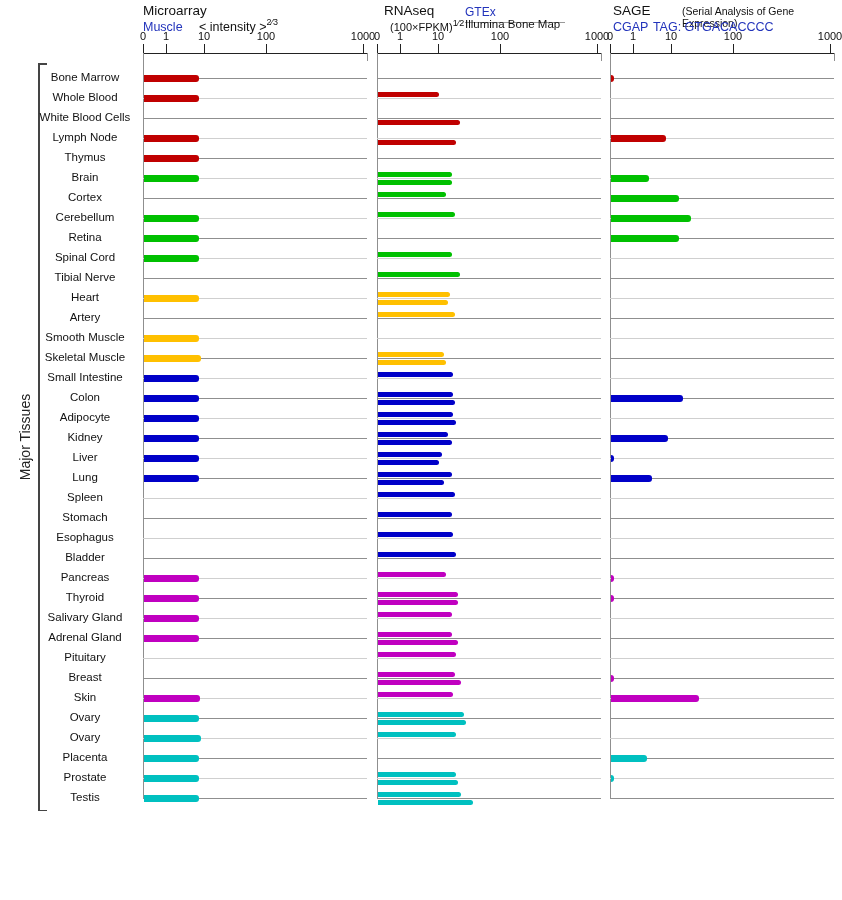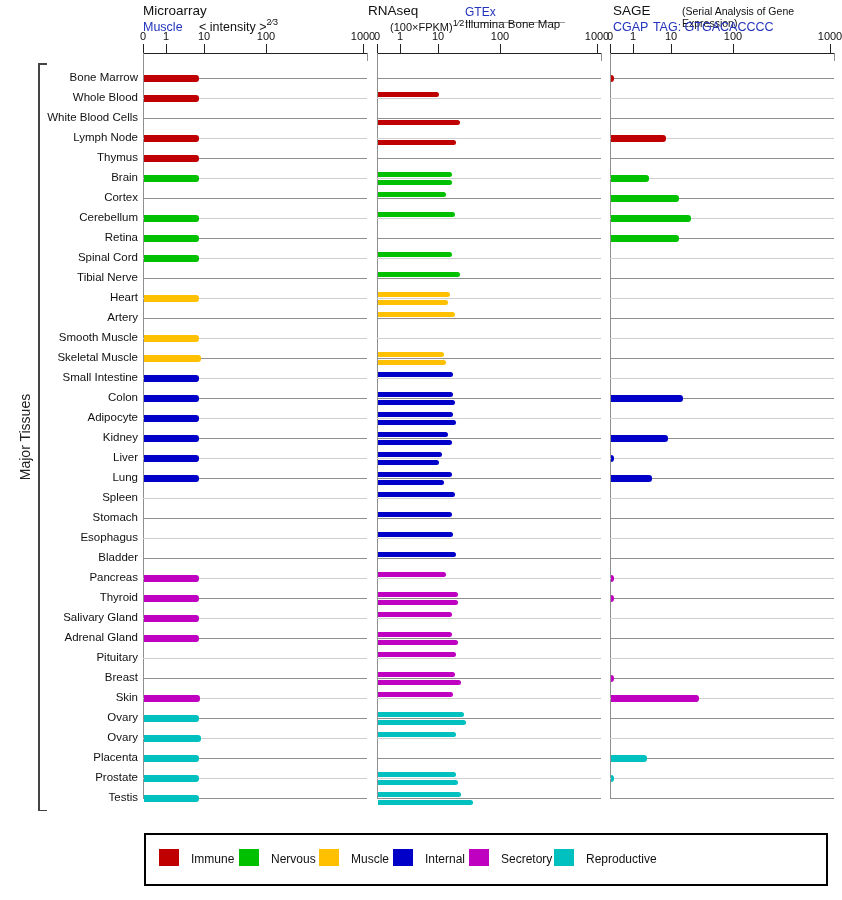--- a/index.html
+++ b/index.html
@@ -12,21 +12,21 @@
   .ptitle { font-size:13.5px; }
   .pnote  { font-size:10.5px; }
   .plink  { color:#2233bb; font-size:12.5px; }
   .psub   { font-size:11.5px; }
   .sup    { font-size:9px; vertical-align:super; }
   .ticklab { position:absolute; top:30px; transform:translateX(-50%); font-size:11px; white-space:nowrap; }
   .tick    { position:absolute; top:44px; width:1px; height:9px; background:#222; }
   .axisline{ position:absolute; top:53px; height:1px; background:#222; }
   .vline   { position:absolute; width:1px; background:#8f8f8f; }
   .rowline { position:absolute; height:1px; }
-  .rowlab  { position:absolute; left:0; width:138px; text-align:right; font-size:11.5px; white-space:nowrap; }
+  .rowlab  { position:absolute; left:16px; width:138px; text-align:center; font-size:11.5px; white-space:nowrap; }
   .bar     { position:absolute; border-radius:0 3px 3px 0; }
   .gtexunderline { border-bottom:1px solid #999; padding-bottom:2px; display:inline-block; width:100px; }
   #legend  { position:absolute; left:144px; top:833px; width:680px; height:49px; border:2px solid #000; background:#fff; }
   .lgswatch{ position:absolute; top:14px; width:20px; height:17px; }
   .lglabel { position:absolute; top:17px; font-size:12px; white-space:nowrap; }
   .bracket { position:absolute; background:#444; }
   #major-tissues {
     position:absolute; left:-33px; top:427px; width:120px; height:20px;
     transform:rotate(-90deg); text-align:center; font-size:14px; color:#222;
   }
@@ -40,21 +40,21 @@
   <div class="bracket" style="left:38px; top:63px; width:1.5px; height:748px;"></div>
   <div class="bracket" style="left:38px; top:63px; width:9px; height:1.5px;"></div>
   <div class="bracket" style="left:38px; top:809.5px; width:9px; height:1.5px;"></div>
 
   <div class="abs ptitle" style="left:143px; top:3px;">Microarray</div>
   <div class="abs" style="left:143px; top:17px; white-space:nowrap;">
     <span class="plink">Muscle</span>
     <span class="psub" style="margin-left:12px; font-size:12.5px;">&lt; intensity &gt;</span><span class="sup">2⁄3</span>
   </div>
 
-  <div class="abs ptitle" style="left:368px; top:3px;">RNAseq</div>
+  <div class="abs ptitle" style="left:384px; top:3px;">RNAseq</div>
   <div class="abs psub" style="left:376px; top:18px; font-size:11px;margin-left:14px;">
     <span>(100×FPKM)</span><span class="sup">1⁄2</span>
   </div>
   <div class="abs" style="left:465px; top:2px;">
     <span class="gtexunderline"><span class="plink" style="font-size:12px;">GTEx</span></span>
   </div>
   <div class="abs psub" style="left:465px; top:18px;">Illumina Bone Map</div>
 
   <div class="abs ptitle" style="left:613px; top:3px;">SAGE</div>
   <div class="abs pnote" style="left:658px; top:5px;margin-left:24px;">(Serial Analysis of Gene Expression)</div>
@@ -335,27 +335,13 @@
       <div class="bar" style="left: 611px; top: 775px; width: 3.45px; height: 7px; background: rgb(0, 192, 192);"></div>
       <div class="rowlab" style="top: 791px;">Testis</div>
       <div class="rowline" style="left: 143px; top: 798px; width: 224px; background: rgb(143, 143, 143);"></div>
       <div class="rowline" style="left: 377px; top: 798px; width: 224px; background: rgb(143, 143, 143);"></div>
       <div class="rowline" style="left: 610px; top: 798px; width: 224px; background: rgb(143, 143, 143);"></div>
       <div class="bar" style="left: 144px; top: 795px; width: 55.1137px; height: 7px; background: rgb(0, 192, 192);"></div>
       <div class="bar" style="left: 378px; top: 792px; width: 83.4271px; height: 5px; background: rgb(0, 192, 192);"></div>
       <div class="bar" style="left: 378px; top: 800px; width: 94.7322px; height: 5px; background: rgb(0, 192, 192);"></div>
     </div>
 
-  <div id="legend">
-      <div class="lgswatch" style="left: 13px; background: rgb(192, 0, 0);"></div>
-      <div class="lglabel" style="left: 45px;">Immune</div>
-      <div class="lgswatch" style="left: 93px; background: rgb(0, 192, 0);"></div>
-      <div class="lglabel" style="left: 125px;">Nervous</div>
-      <div class="lgswatch" style="left: 173px; background: rgb(255, 192, 0);"></div>
-      <div class="lglabel" style="left: 205px;">Muscle</div>
-      <div class="lgswatch" style="left: 247px; background: rgb(0, 0, 200);"></div>
-      <div class="lglabel" style="left: 279px;">Internal</div>
-      <div class="lgswatch" style="left: 323px; background: rgb(192, 0, 192);"></div>
-      <div class="lglabel" style="left: 355px;">Secretory</div>
-      <div class="lgswatch" style="left: 408px; background: rgb(0, 192, 192);"></div>
-      <div class="lglabel" style="left: 440px;">Reproductive</div>
-    </div>
 </div>
 
 </body></html>

